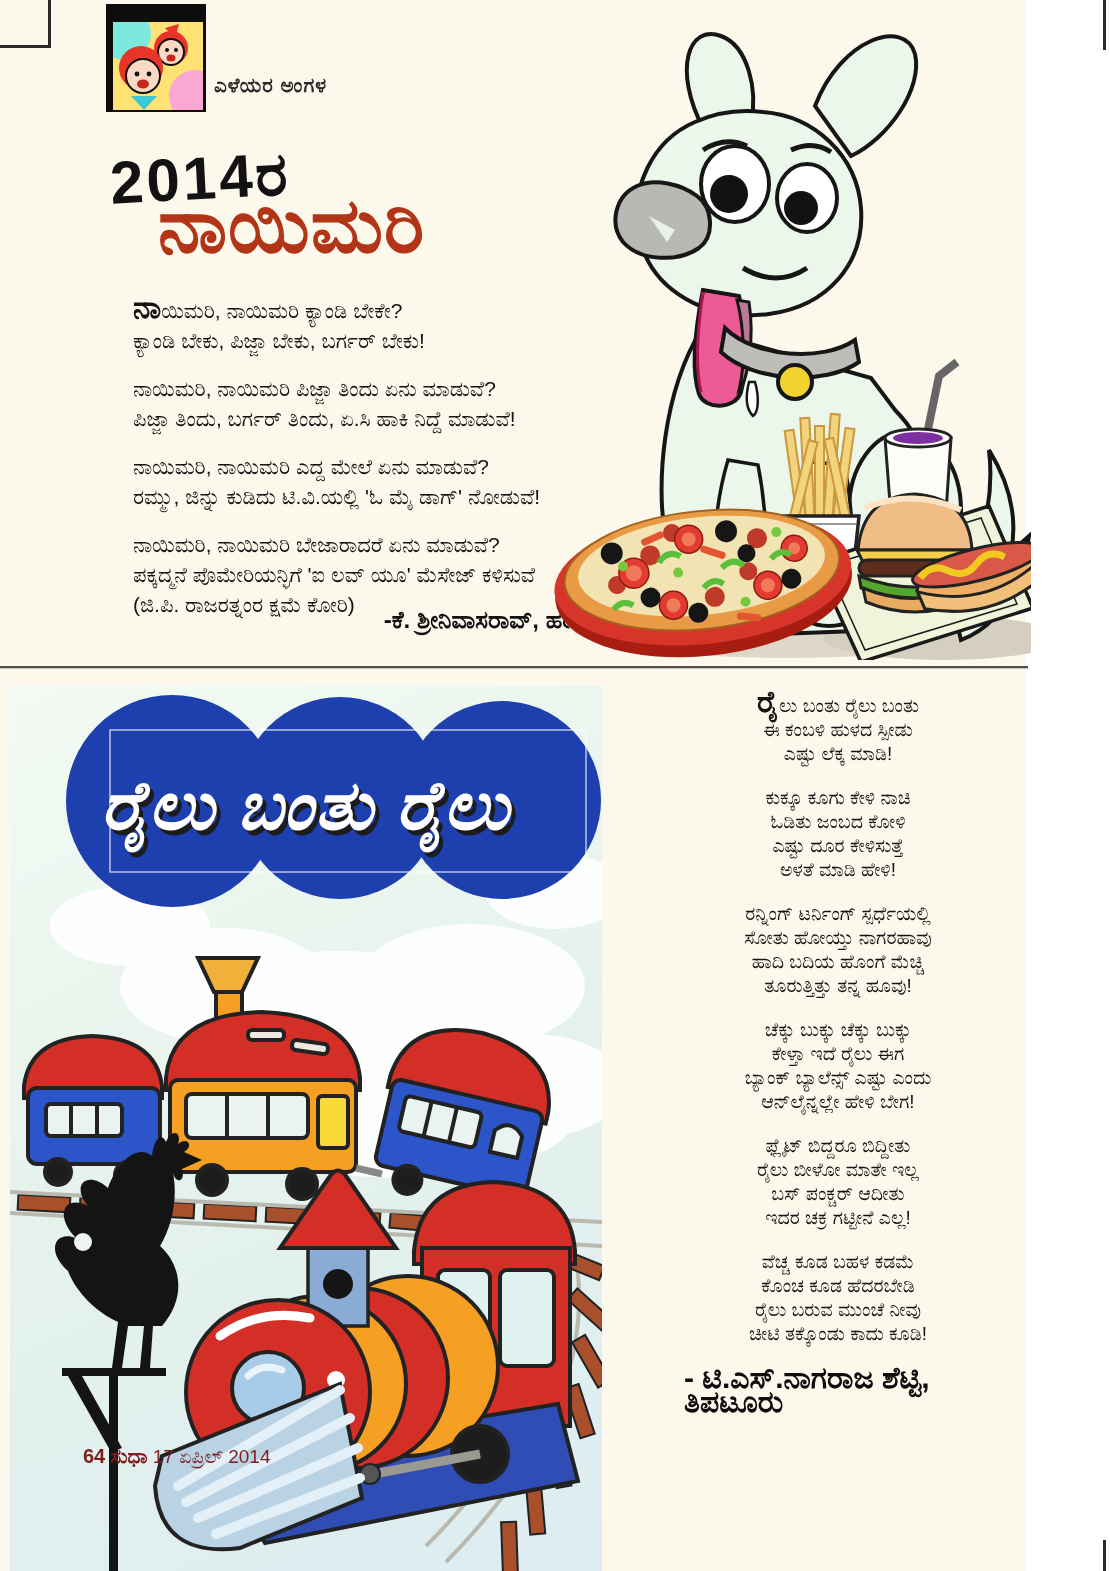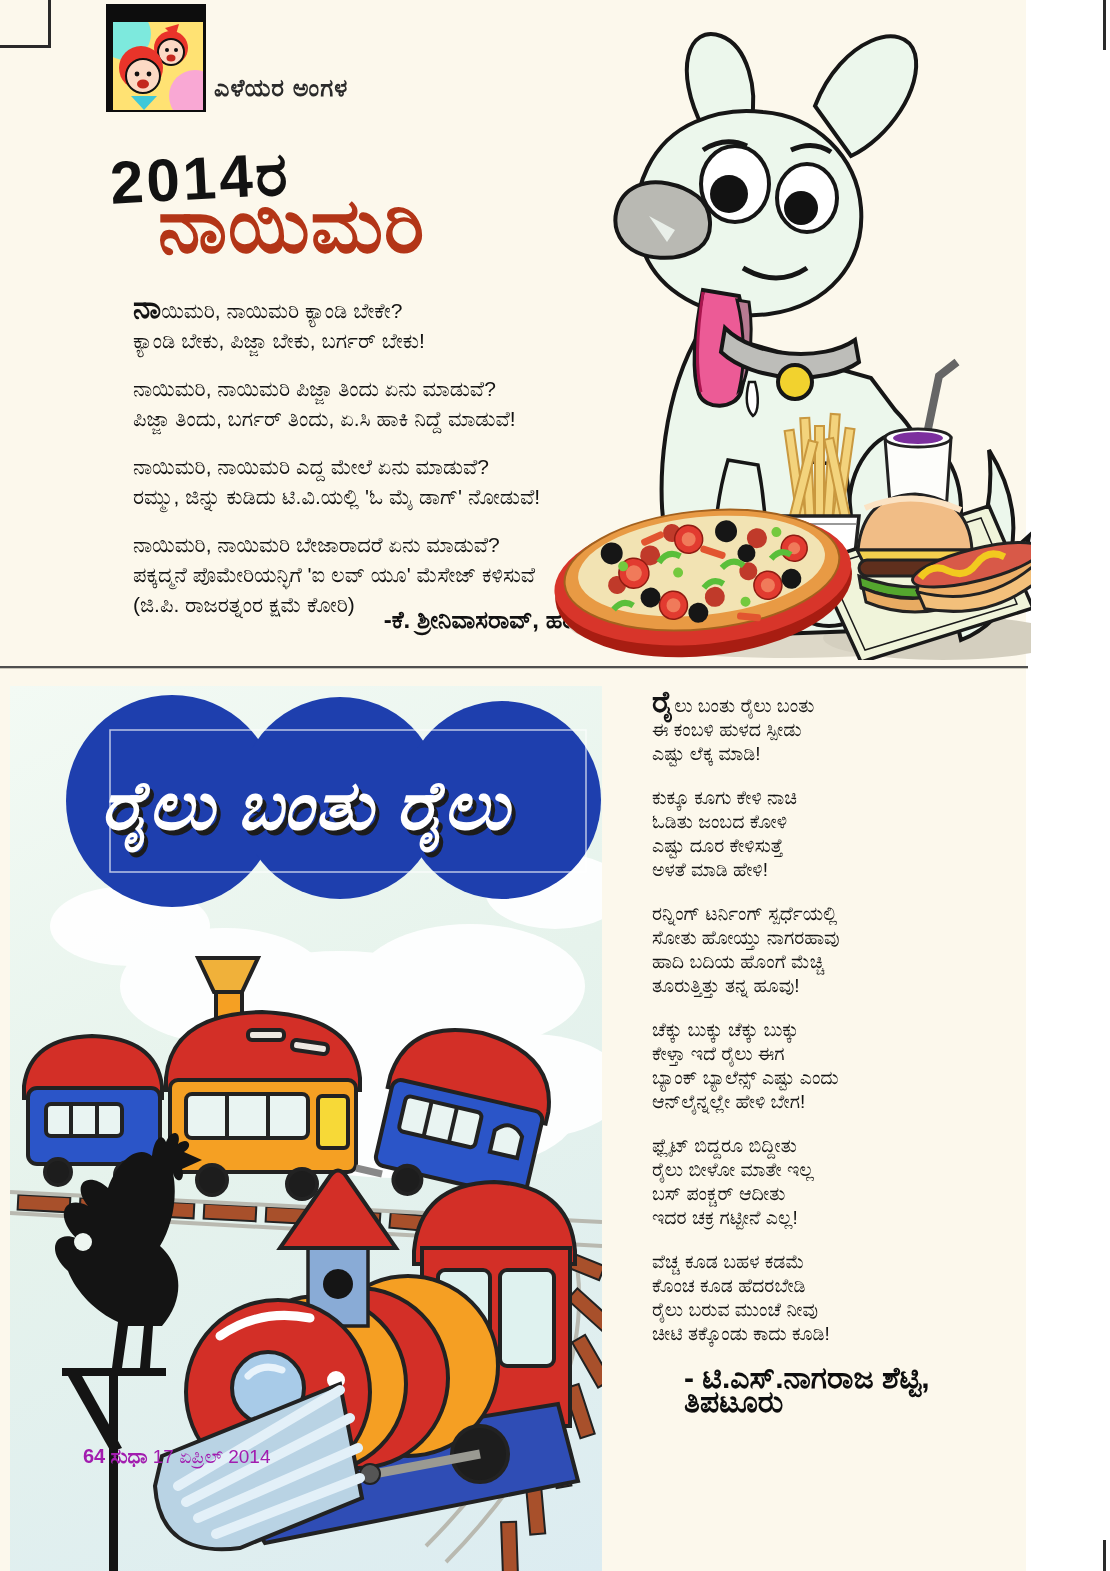--- a/index.html
+++ b/index.html
@@ -6,45 +6,45 @@
   body{width:1110px;height:1571px;position:relative;background:#ffffff;
        font-family:"Liberation Sans",sans-serif;color:#151515;overflow:hidden;}
   .abs{position:absolute;}
   
   .sheet{left:0;top:0;width:1026px;height:1571px;background:#fcf8ec;}
   
   .crop{background:#2a2a2a;}
   
   .logo-frame{left:106px;top:4px;width:100px;height:108px;background:#0d0d0d;}
   .logo-art{left:113px;top:22px;width:90px;height:88px;background:#ffe273;overflow:hidden;}
-  .section-label{left:214px;top:74px;font-size:24px;letter-spacing:1px;color:#2b2b2b;font-weight:bold;}
+  .section-label{left:214px;top:74px;font-size:20px;letter-spacing:1px;color:#2b2b2b;font-weight:bold;}
   
   .year-title{left:110px;top:144px;font-size:60px;font-weight:bold;color:#121212;
               transform:rotate(-3deg);letter-spacing:3px;}
   .main-title{left:158px;top:182px;font-size:76px;font-weight:bold;color:#b33517;letter-spacing:1px;}
   
   .poem1{left:133px;top:293px;width:490px;font-size:21px;line-height:30px;color:#141414;}
   .poem1 p{margin:0 0 18px 0;}
   .pline{display:block;}
   .dropcap1{font-size:31px;font-weight:bold;}
   .author1{left:130px;top:606px;width:505px;text-align:right;font-size:24px;font-weight:bold;color:#111;}
   
   .divider{left:0;top:666px;width:1028px;height:2px;background:#4f4f4f;border-bottom:1px solid #c9c6ba;}
   
   .panel{left:10px;top:686px;width:592px;height:885px;
          background:linear-gradient(155deg,#f3faf4 0%,#e6f3ec 45%,#dcecf1 100%);}
   .panel-title{left:10px;top:766px;width:592px;text-align:center;font-size:68px;font-weight:bold;
                font-style:italic;color:#ffffff;text-shadow:4px 5px 0 #1c1c1c;letter-spacing:2px;z-index:3;}
   
   .poem2{left:652px;top:690px;width:372px;font-size:19px;line-height:24px;color:#141414;}
-  .poem2 p{margin:0 0 20px 0;}
+  .poem2 p{margin:0 0 20px 0;text-align:center;}
   .dropcap2{font-size:30px;font-weight:bold;}
   .author2{font-size:30px;font-weight:bold;margin-top:4px;color:#0e0e0e;margin-left:32px;}
   
-  .footer{left:83px;top:1445px;font-size:19px;color:#a21caf;z-index:5;white-space:nowrap;}
+  .footer{left:83px;top:1445px;font-size:19px;color:#7f1d1d;z-index:5;white-space:nowrap;}
   .footer b{font-size:20px;}
   svg{display:block;}
 </style>
 </head>
 <body>
 
 <div class="abs sheet"></div>
 
 <div class="abs crop" style="left:0;top:45px;width:50px;height:3px;"></div>
 <div class="abs crop" style="left:48px;top:0;width:3px;height:48px;"></div>

